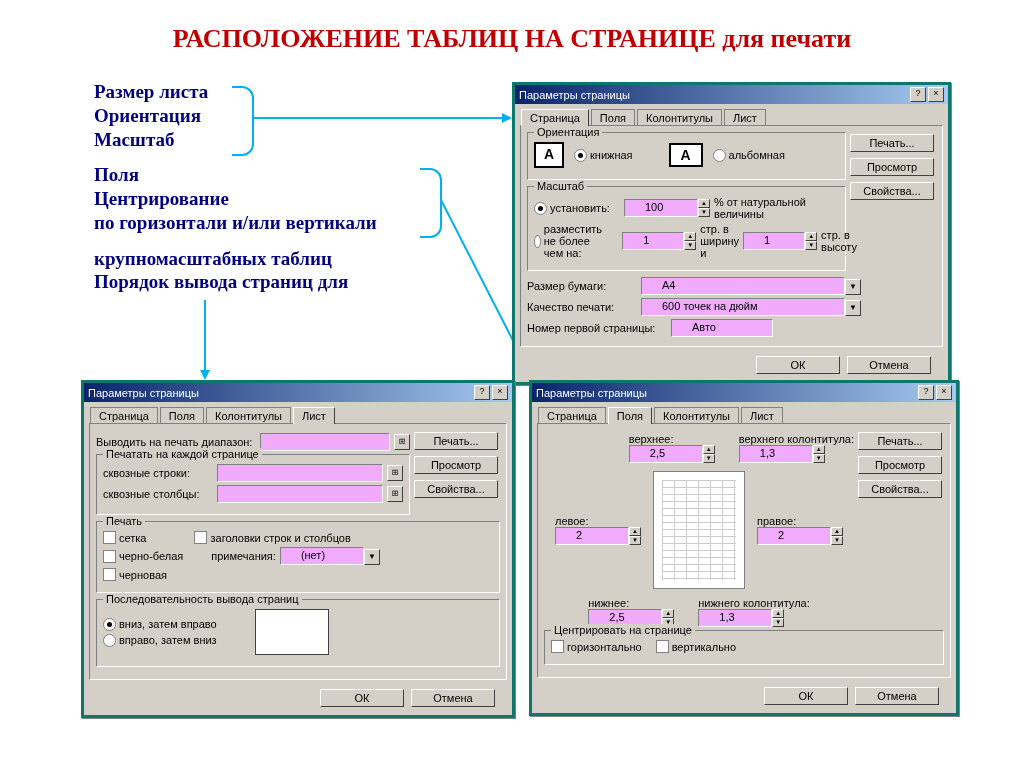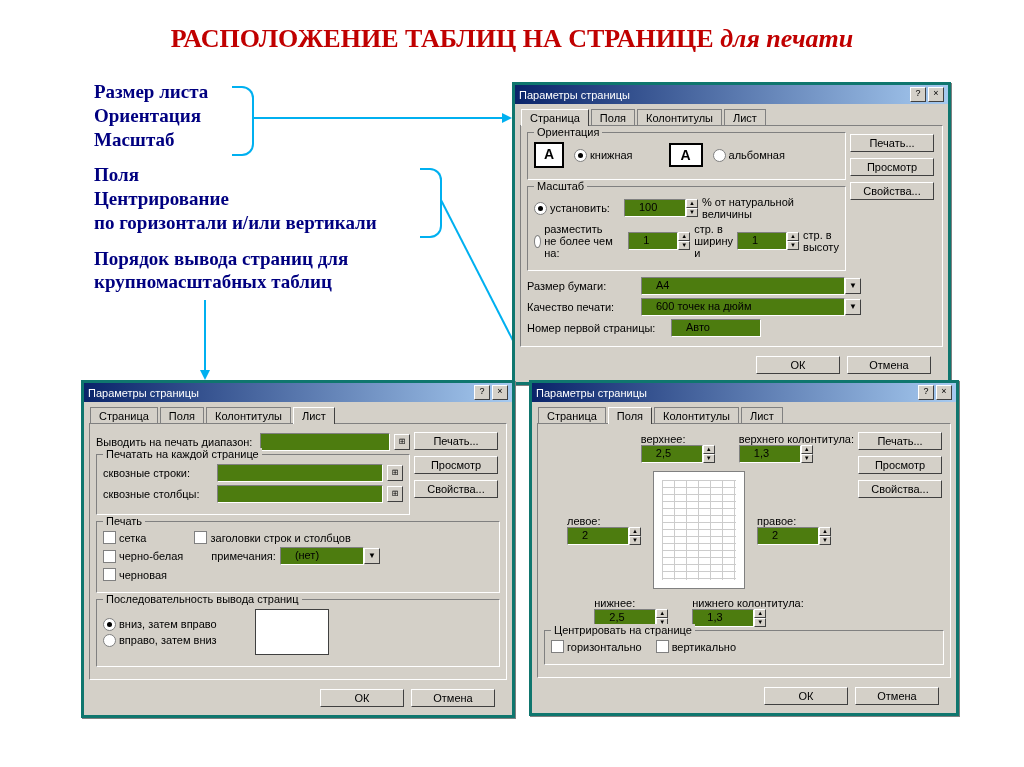--- a/index.html
+++ b/index.html
@@ -1,37 +1,37 @@
 <!DOCTYPE html>
 <html><head>
 <meta charset="utf-8">
 <style>
 body{margin:0;font-family:Tahoma,Arial,sans-serif;font-size:11px;background:#fff;width:1024px;height:767px;position:relative}
 .title{text-align:center;font-family:"Times New Roman",serif;font-size:26px;font-weight:bold;color:#c00000;padding:24px 0 8px}
-.title .italic{font-style:italic}
+.title .italic{}
 .annotations{position:absolute;left:94px;top:80px;width:340px;font-family:"Times New Roman",serif;font-size:19px;color:#000080;font-weight:bold;line-height:1.25}
 .annotations .group{margin-bottom:12px}
 
 .dialog{position:absolute;background:#d4d0c8;border:3px solid #0f766e;box-shadow:1px 1px 0 #808080}
 .titlebar{background:linear-gradient(to right,#0a246a,#a6caf0);color:#fff;padding:2px 4px;font-size:11px;display:flex;align-items:center}
 .titlebar .txt{flex:1}
 .tbbtn{width:14px;height:13px;background:#d4d0c8;border:1px solid #fff;border-right-color:#404040;border-bottom-color:#404040;margin-left:2px;font-size:9px;line-height:11px;text-align:center;color:#000}
 .tabs{display:flex;padding:4px 6px 0;gap:0}
 .tab{padding:2px 8px;background:#d4d0c8;border:1px solid #808080;border-bottom:none;margin-right:2px;font-size:11px;position:relative;top:1px}
 .tab.active{background:#d4d0c8;border-color:#fff #404040 #d4d0c8 #fff;z-index:2;font-weight:normal}
 .panel{margin:0 5px 5px;border:1px solid #fff;border-top-color:#808080;border-left-color:#808080;padding:6px;background:#d4d0c8;position:relative}
 .fieldset{border:1px solid #808080;border-right-color:#fff;border-bottom-color:#fff;padding:6px 6px 8px;margin-bottom:6px;position:relative}
 .fieldset>.legend{position:absolute;top:-7px;left:6px;background:#d4d0c8;padding:0 3px;font-size:11px}
 .btn{background:#d4d0c8;border:1px solid #404040;border-top-color:#fff;border-left-color:#fff;padding:2px 6px;min-width:70px;text-align:center;font-size:11px;display:inline-block;margin-bottom:4px}
-.input{background:#4d7c0f;border:1px solid #808080;border-right-color:#fff;border-bottom-color:#fff;padding:1px 14px;font-size:11px;height:14px}
+.input{background:#f0abfc;border:1px solid #808080;border-right-color:#fff;border-bottom-color:#fff;padding:1px 20px;font-size:11px;height:14px}
 .spinner{display:inline-flex;align-items:stretch}
 .spinner .input{width:32px}
 .spbtns{display:flex;flex-direction:column;width:12px}
 .spbtns div{flex:1;background:#d4d0c8;border:1px solid #404040;border-top-color:#fff;border-left-color:#fff;font-size:6px;line-height:6px;text-align:center}
-.dropdown{display:inline-flex;align-items:center}
+.dropdown{display:inline-flex;align-items:flex-end}
 .dropdown .input{flex:1}
 .ddbtn{width:14px;background:#d4d0c8;border:1px solid #404040;border-top-color:#fff;border-left-color:#fff;text-align:center;font-size:8px;line-height:14px}
 .radio{display:inline-flex;align-items:center;gap:3px;margin-right:10px}
 .radio .dot{width:11px;height:11px;border-radius:50%;background:#fff;border:1px solid #808080;display:flex;align-items:center;justify-content:center}
 .radio .dot.on::after{content:"";width:5px;height:5px;border-radius:50%;background:#000}
 .check{display:inline-flex;align-items:center;gap:3px;margin-right:10px}
 .check .box{width:11px;height:11px;background:#fff;border:1px solid #808080}
 .row{display:flex;align-items:center;gap:4px;margin:3px 0}
 .btnrow{text-align:right;padding:4px 17px}
 .btnrow .btn{margin-left:4px}
@@ -57,22 +57,22 @@
     <div>Размер листа</div>
     <div>Ориентация</div>
     <div>Масштаб</div>
   </div>
   <div class="group">
     <div>Поля</div>
     <div>Центрирование</div>
     <div>по горизонтали и/или вертикали</div>
   </div>
   <div class="group">
+    <div>крупномасштабных таблиц</div>
     <div>Порядок вывода страниц для</div>
-    <div>крупномасштабных таблиц</div>
   </div>
 </div>
 
 <div class="brace" style="left:232px;top:86px;width:20px;height:66px"></div>
 <div class="brace" style="left:420px;top:168px;width:20px;height:66px"></div>
 
 <svg class="arrow" style="left:252px;top:110px;width:260px;height:20px">
     <line x1="0" y1="8" x2="250" y2="8" stroke="#00b0f0" stroke-width="2"></line>
     <polygon points="250,3 260,8 250,13" fill="#00b0f0"></polygon>
   </svg>

